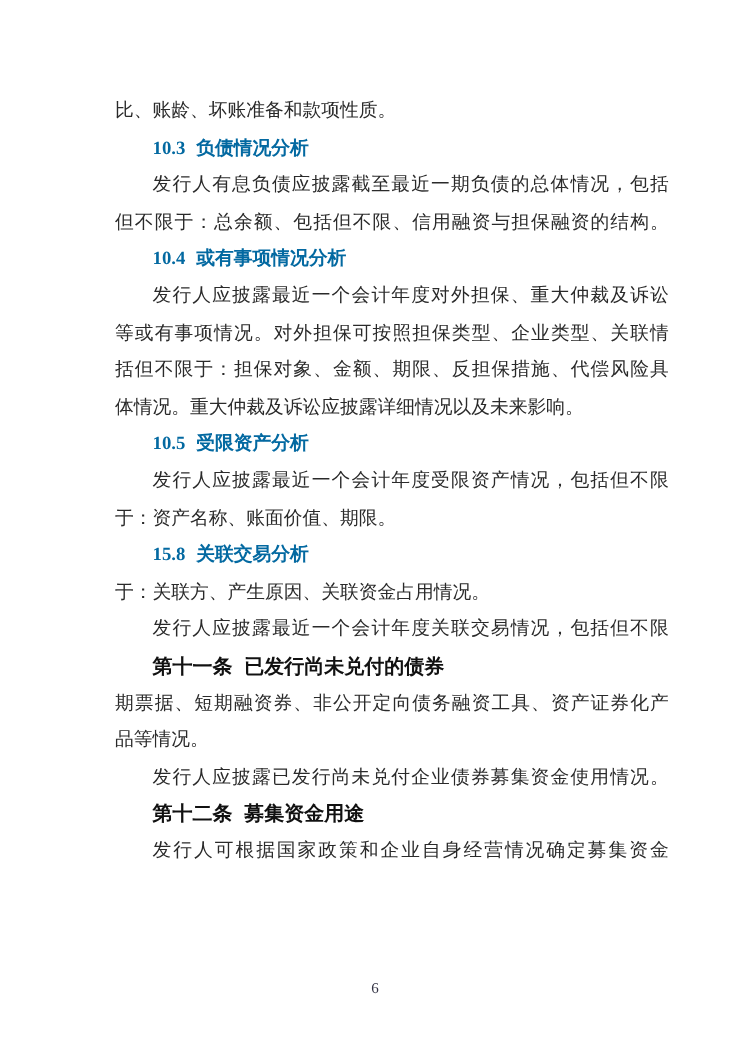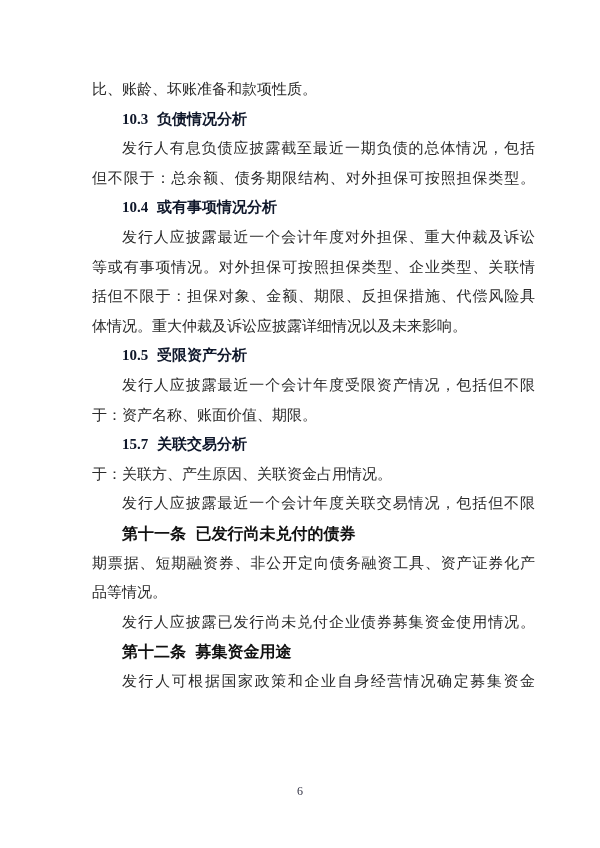--- a/index.html
+++ b/index.html
@@ -29,21 +29,21 @@
     overflow: hidden;
     white-space: nowrap;
   }
   .ln.body {
     font-family: "Liberation Serif", "DejaVu Serif", serif;
     font-weight: 400;
   }
   .ln.hsub {
     font-family: "Liberation Serif", "DejaVu Serif", serif;
     font-weight: 700;
-    color: #0f172a;
+    color: #0369a1;
     word-spacing: 5px;
   }
   .ln.hart {
     font-family: "Liberation Sans", "DejaVu Sans", sans-serif;
     font-weight: 700;
     font-size: 16px;
     color: #111111;
     word-spacing: 5px;
   }
   .ind { text-indent: 30px; }
@@ -66,30 +66,30 @@
   }
 </style>
 </head>
 <body>
 
 <div id="page">
   <div id="text-block">
       <div class="ln body lft">比、账龄、坏账准备和款项性质。</div>
       <div class="ln hsub ind lft">10.3 负债情况分析</div>
       <div class="ln body ind j">发行人有息负债应披露截至最近一期负债的总体情况，包括</div>
-      <div class="ln body j">但不限于：总余额、债务期限结构、对外担保可按照担保类型。</div>
+      <div class="ln body j">但不限于：总余额、包括但不限、信用融资与担保融资的结构。</div>
       <div class="ln hsub ind lft">10.4 或有事项情况分析</div>
       <div class="ln body ind j">发行人应披露最近一个会计年度对外担保、重大仲裁及诉讼</div>
       <div class="ln body j">等或有事项情况。对外担保可按照担保类型、企业类型、关联情</div>
       <div class="ln body j">括但不限于：担保对象、金额、期限、反担保措施、代偿风险具</div>
       <div class="ln body lft">体情况。重大仲裁及诉讼应披露详细情况以及未来影响。</div>
       <div class="ln hsub ind lft">10.5 受限资产分析</div>
       <div class="ln body ind j">发行人应披露最近一个会计年度受限资产情况，包括但不限</div>
       <div class="ln body lft">于：资产名称、账面价值、期限。</div>
-      <div class="ln hsub ind lft">15.7 关联交易分析</div>
+      <div class="ln hsub ind lft">15.8 关联交易分析</div>
       <div class="ln body lft">于：关联方、产生原因、关联资金占用情况。</div>
       <div class="ln body ind j">发行人应披露最近一个会计年度关联交易情况，包括但不限</div>
       <div class="ln hart ind lft">第十一条 已发行尚未兑付的债券</div>
       <div class="ln body j">期票据、短期融资券、非公开定向债务融资工具、资产证券化产</div>
       <div class="ln body lft">品等情况。</div>
       <div class="ln body ind j">发行人应披露已发行尚未兑付企业债券募集资金使用情况。</div>
       <div class="ln hart ind lft">第十二条 募集资金用途</div>
       <div class="ln body ind j">发行人可根据国家政策和企业自身经营情况确定募集资金</div>
     </div>
   <div id="footer">

